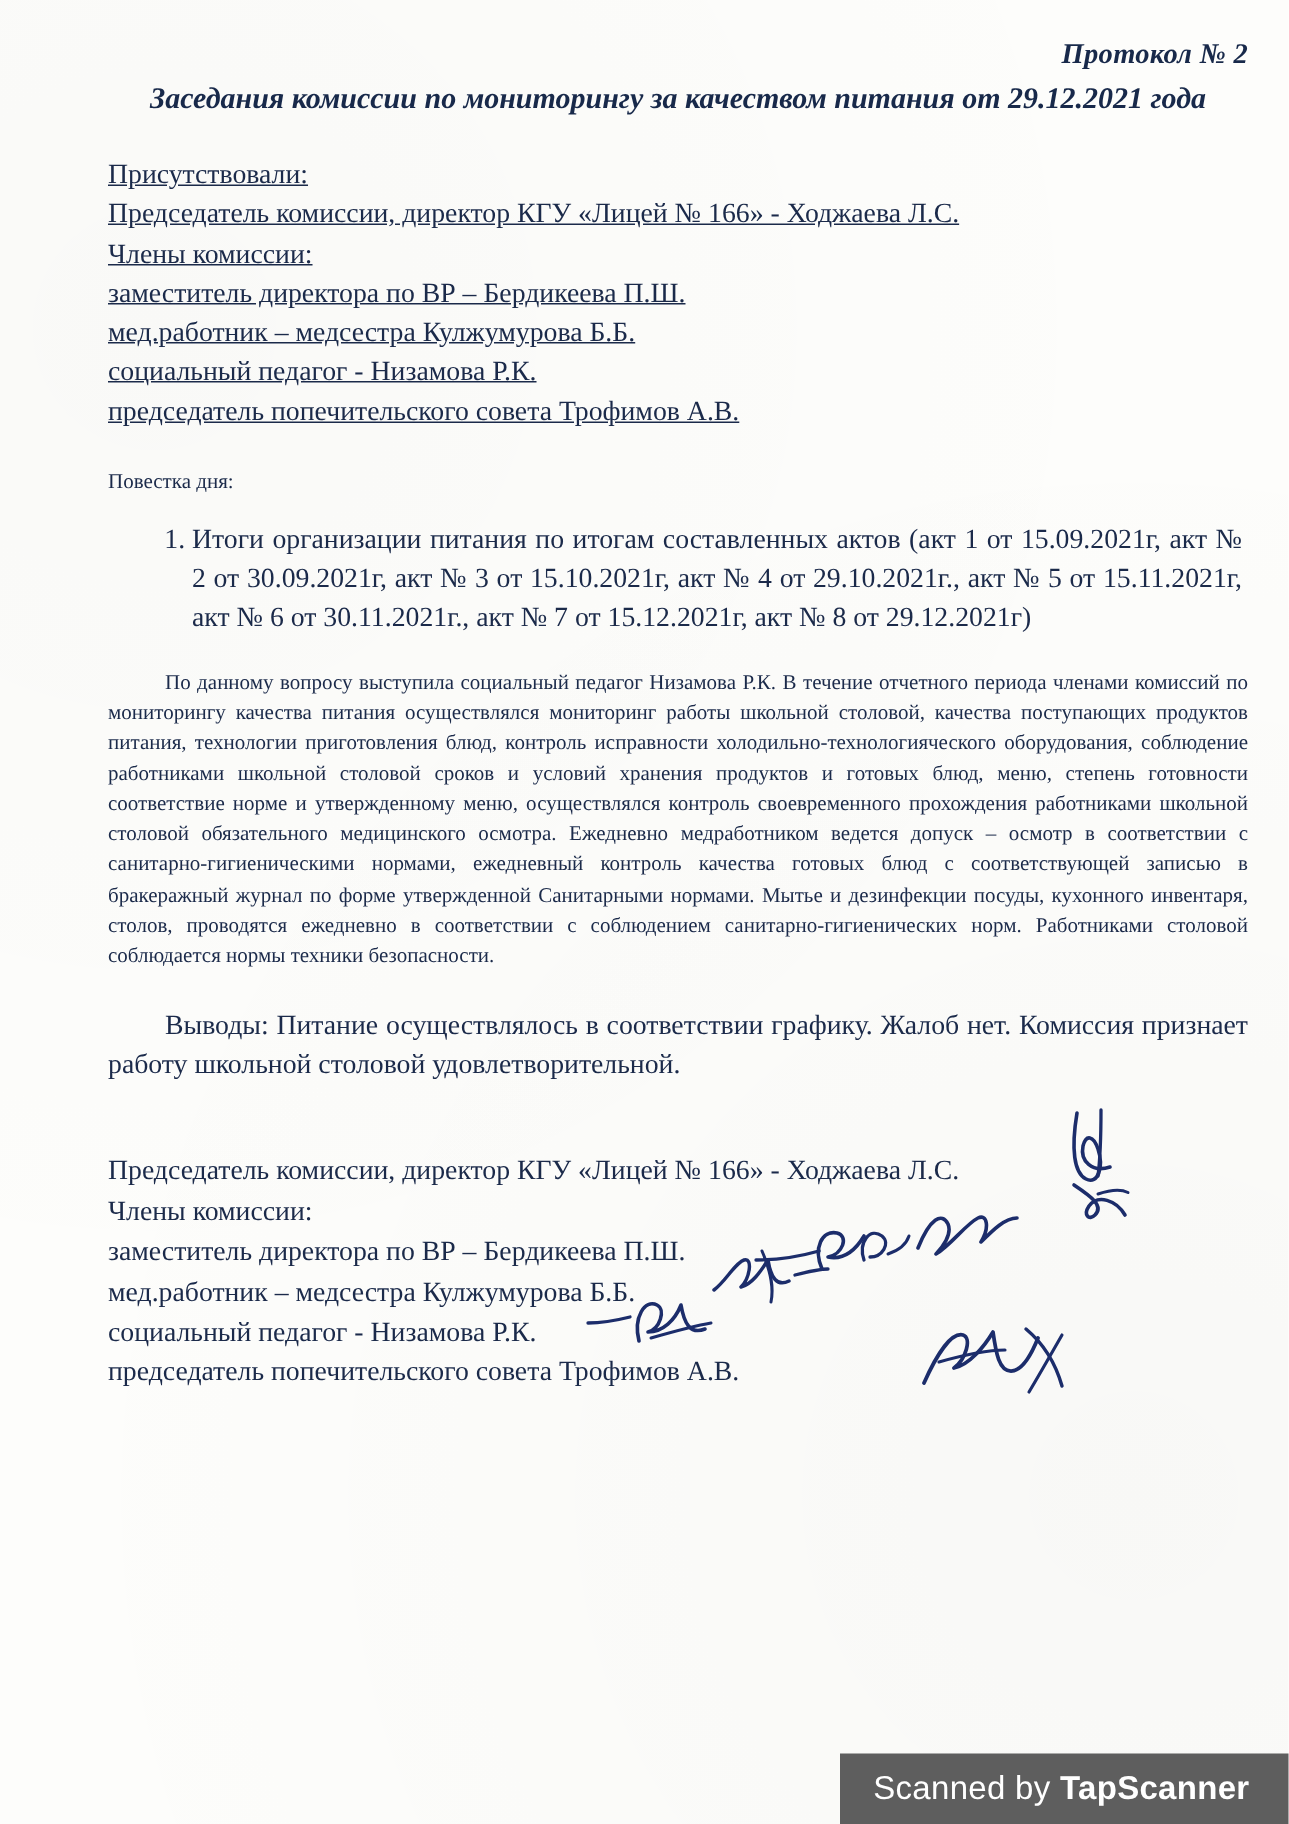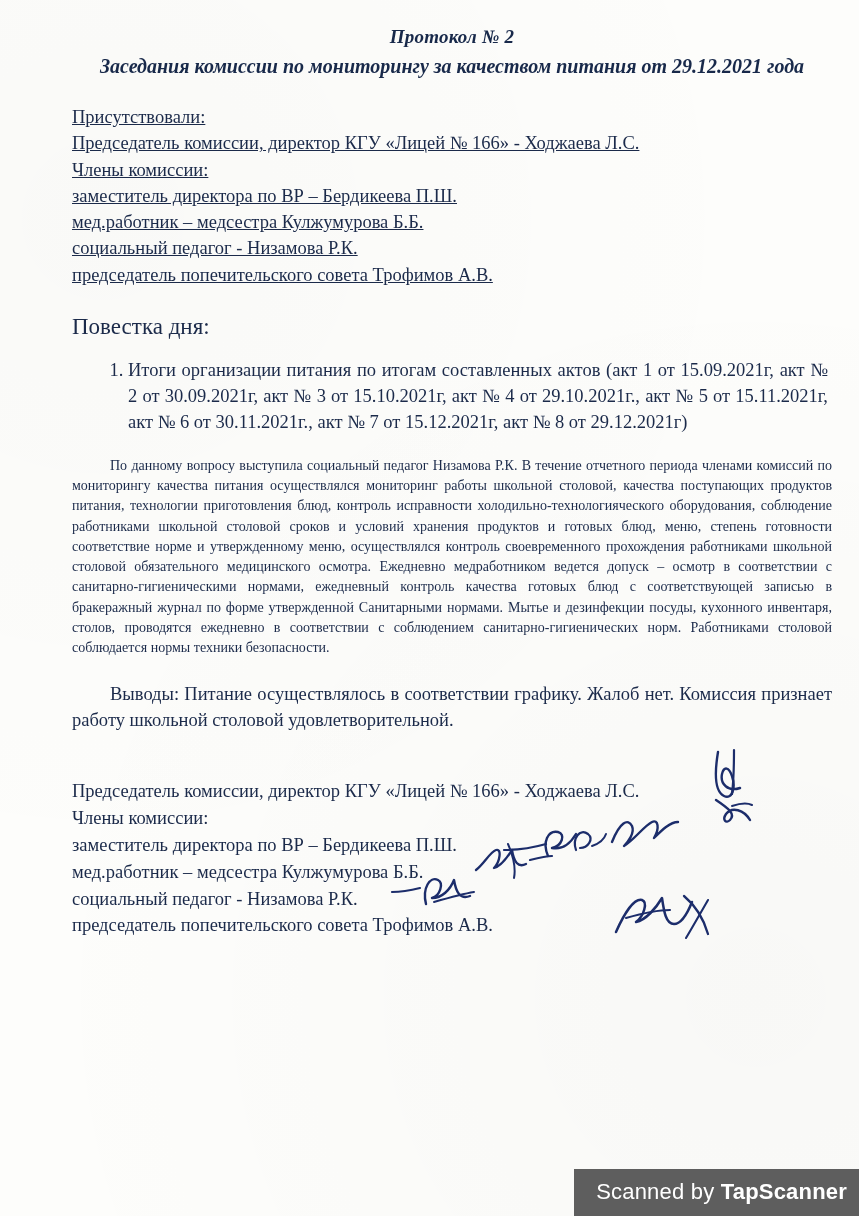--- a/index.html
+++ b/index.html
@@ -35,20 +35,21 @@
   .title-block {
     text-align: center;
     margin-bottom: 26px;
   }
   .title-line1 {
     font-weight: bold;
     font-style: italic;
     font-size: 19px;
     letter-spacing: 0.2px;
     color: #18294a;
+    text-align: right;
   }
   .title-line2 {
     font-weight: bold;
     font-style: italic;
     font-size: 20px;
     margin-top: 7px;
     color: #18294a;
     white-space: nowrap;
   }
 
@@ -60,21 +61,21 @@
   .block .ln {
     white-space: nowrap;
     text-decoration: underline;
   }
 
   .spacer-sm { height: 16px; }
   .spacer-md { height: 26px; }
   .spacer-lg { height: 44px; }
 
   .agenda-head {
-    font-size: 23px;
+    font-size: 14px;
     margin-bottom: 17px;
   }
 
   ol.agenda {
     margin: 4px;
     padding-left: 52px;
     font-size: 18.5px;
     line-height: 1.42;
   }
   ol.agenda li {
@@ -120,21 +121,21 @@
   }
 
   .watermark {
     position: absolute;
     right: 0;
     bottom: 0;
     background: rgba(60,60,60,0.82);
     color: #ffffff;
     font-family: "Liberation Sans", sans-serif;
     font-size: 22px;
-    padding: 10px 12px 11px 22px;
+    padding: 10px 26px 11px 22px;
     letter-spacing: 0.2px;
   }
   .watermark b { font-weight: bold; }
   .watermark .light { font-weight: normal; }
 </style>
 </head>
 <body>
 
 <div class="page">
 

